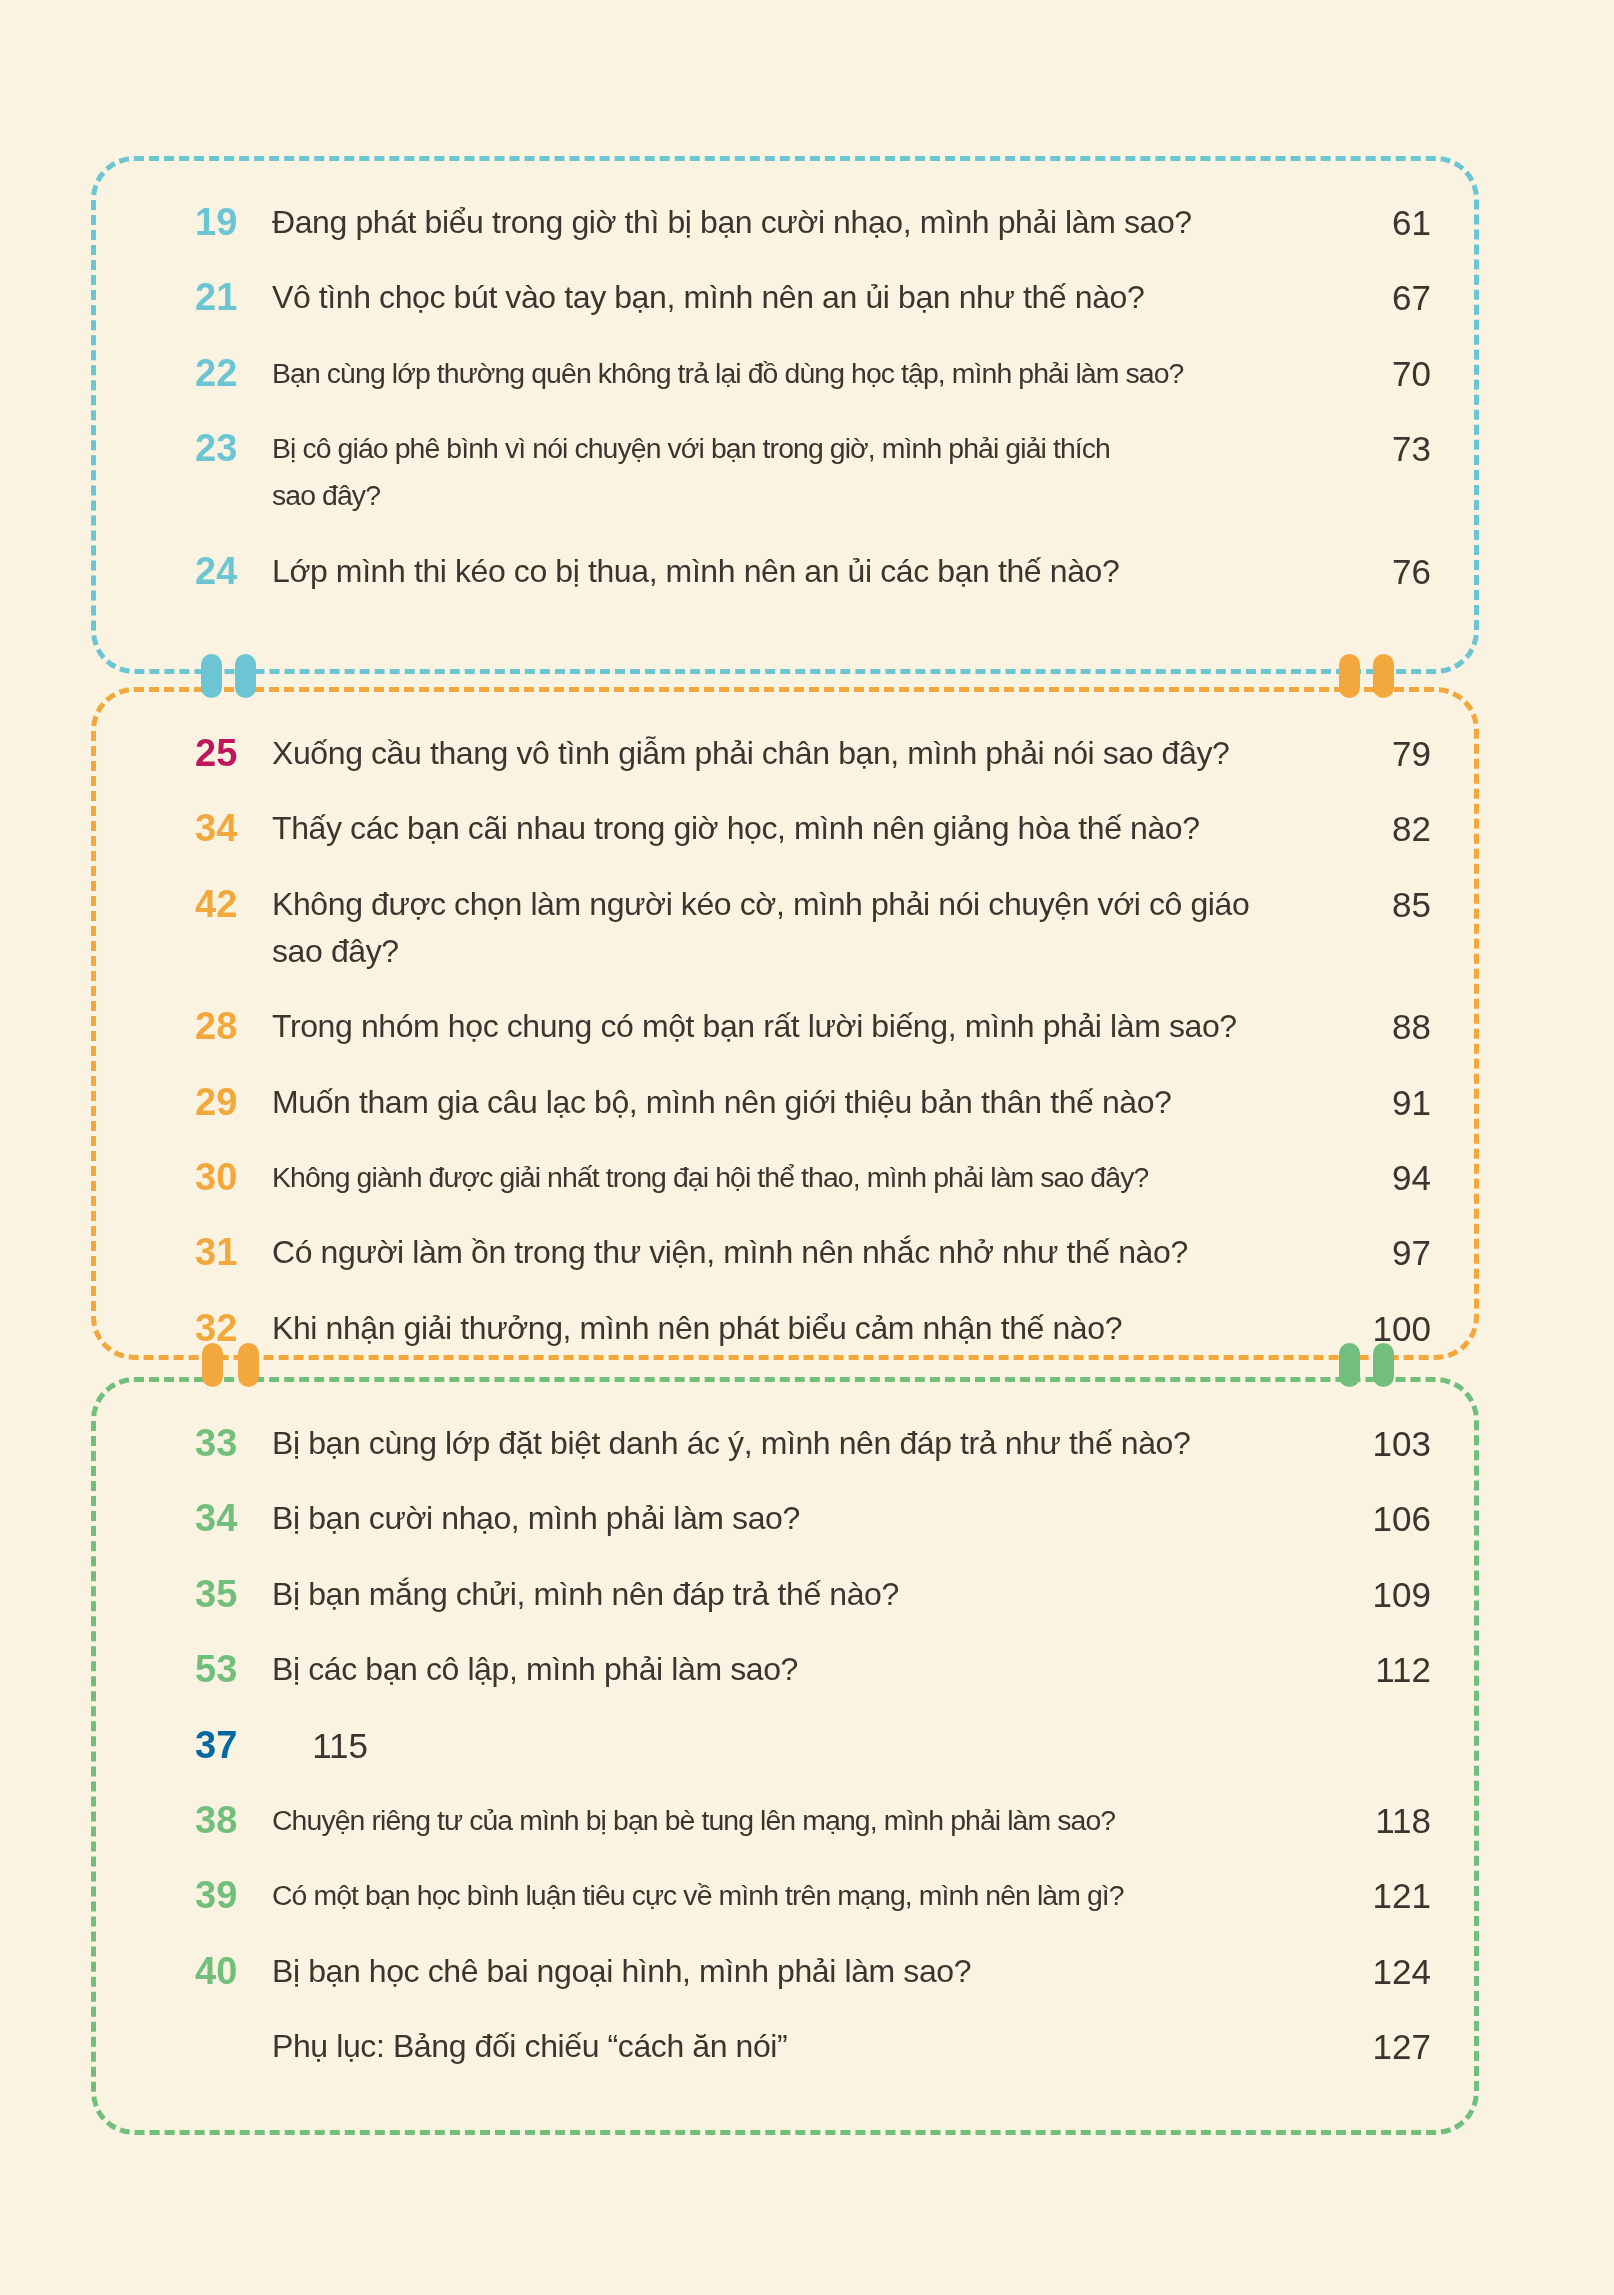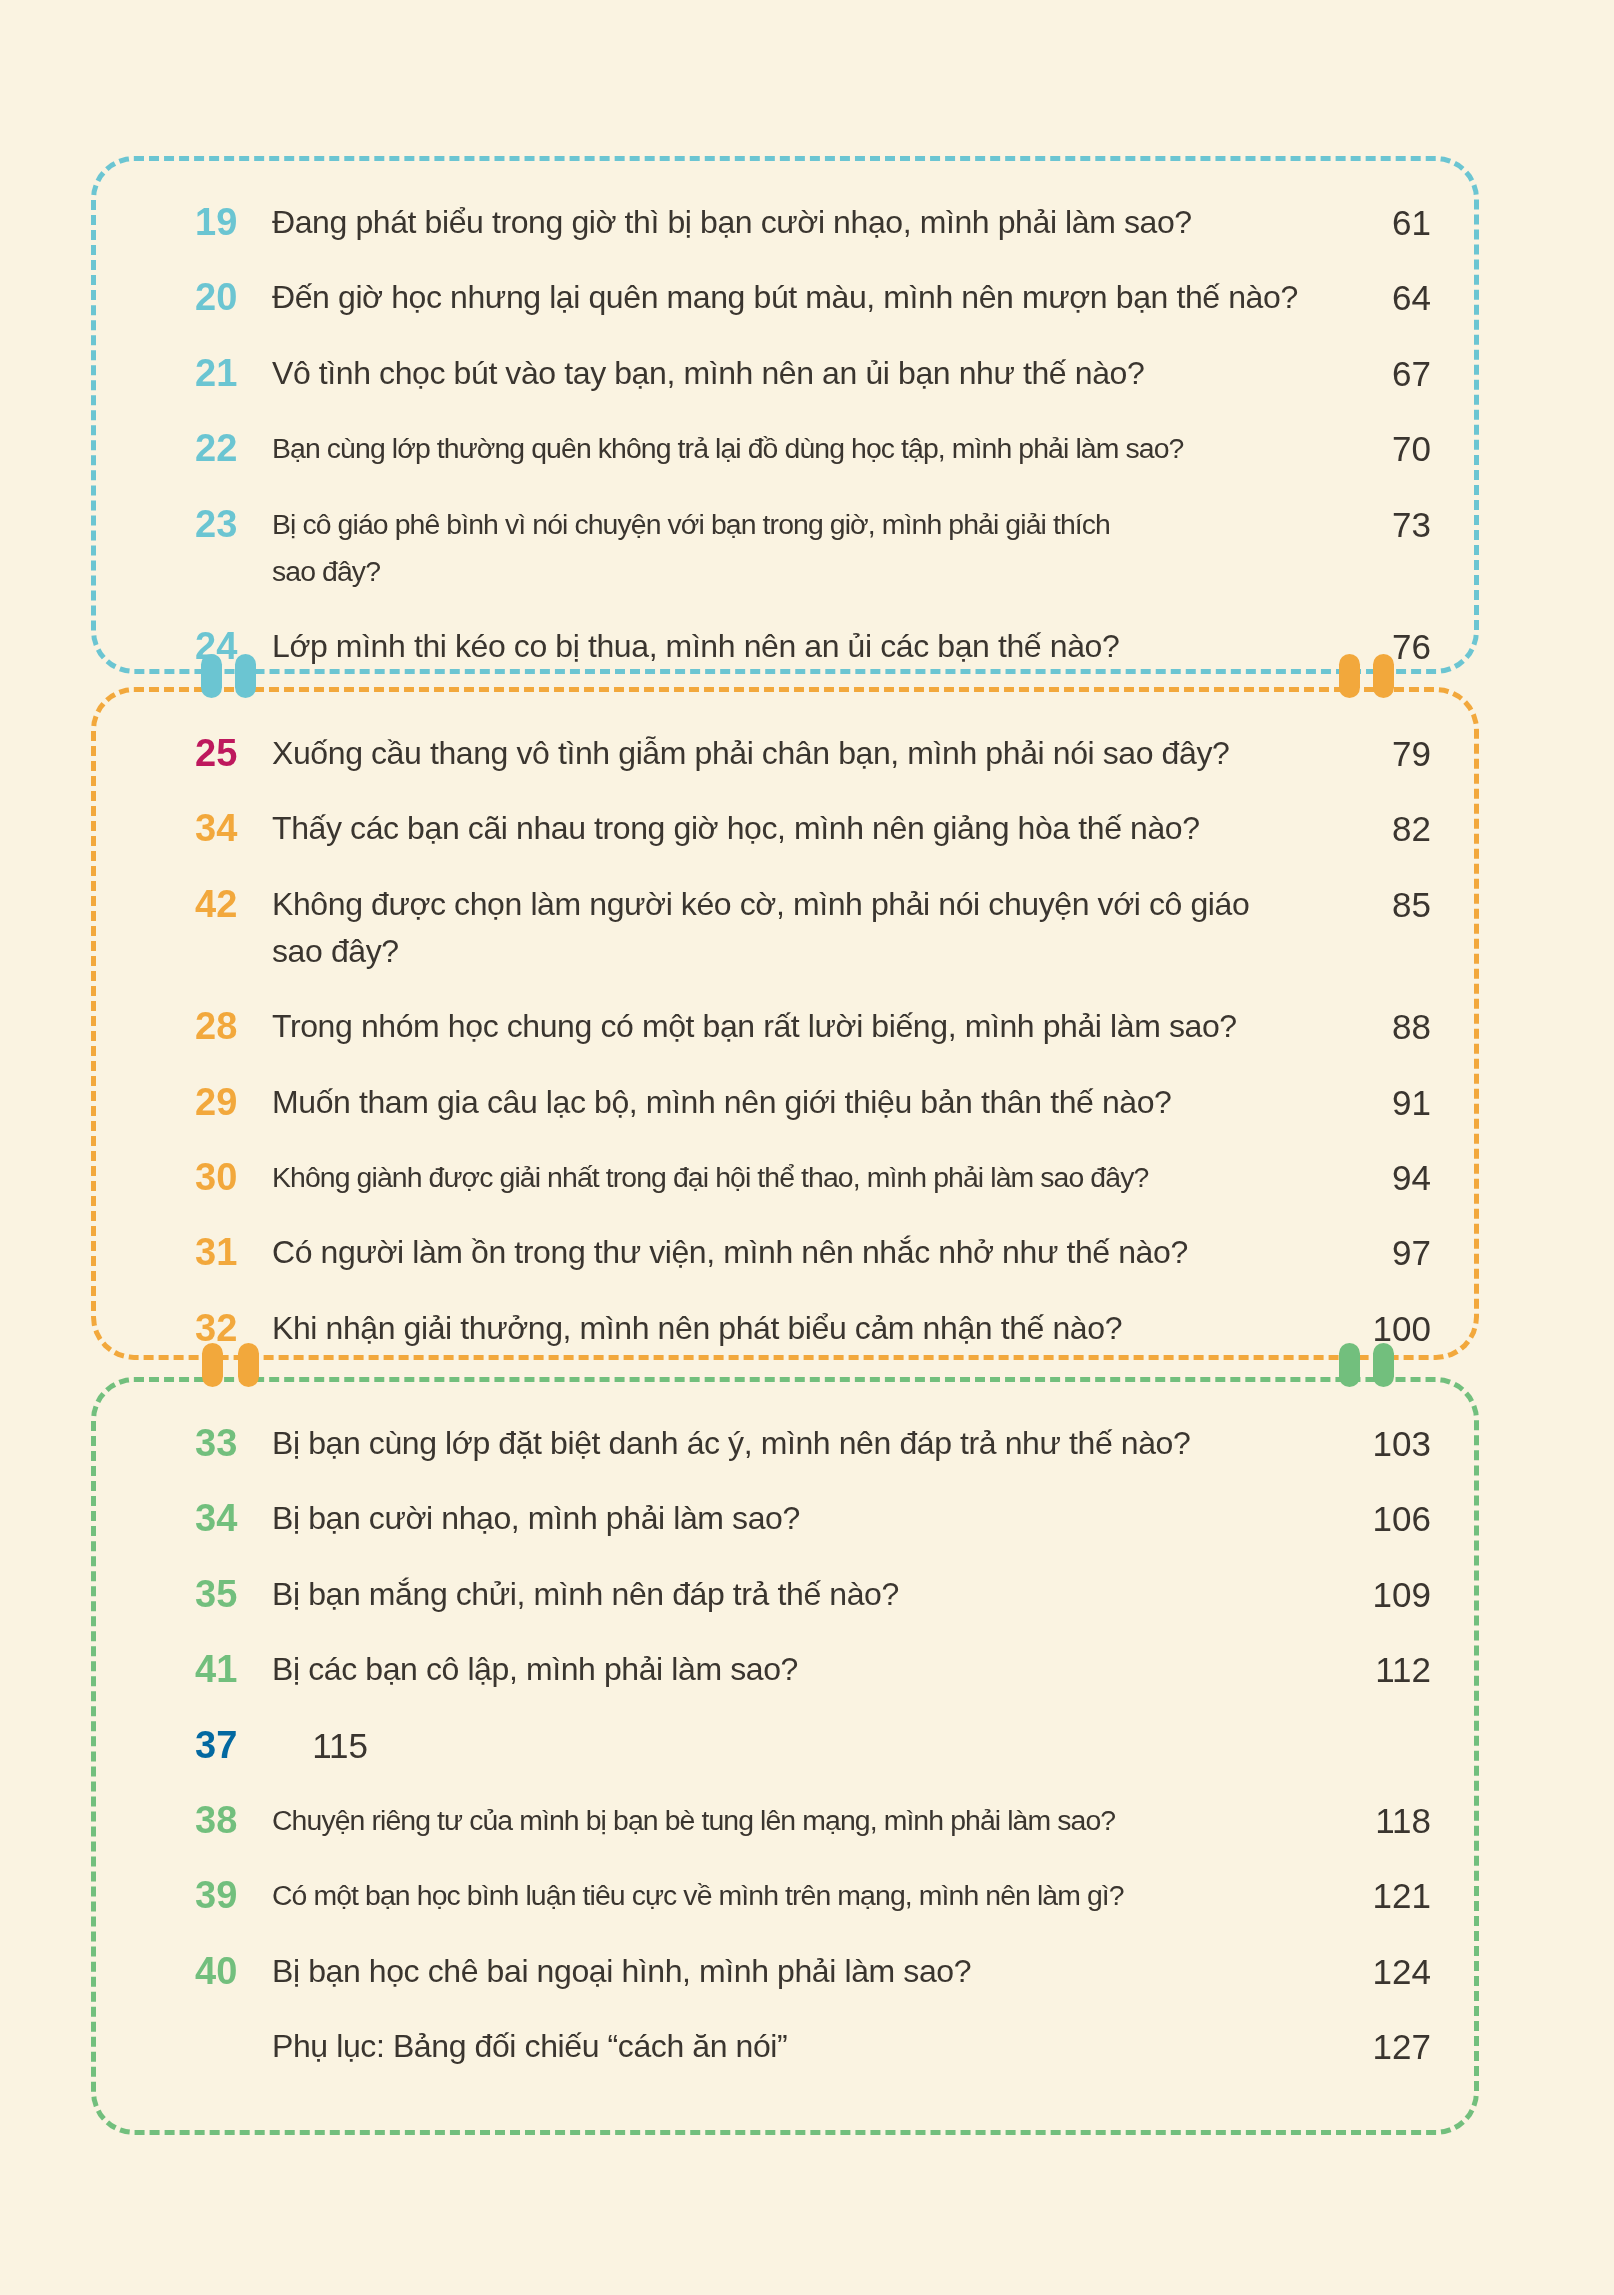--- a/index.html
+++ b/index.html
@@ -39,25 +39,20 @@
 
 <div class="page" style="background: rgb(250, 243, 225); color: rgb(58, 53, 47);">
 
   <section class="toc-box" id="box1" style="border-color: rgb(107, 197, 210);">
   <div class="row">
     <span class="num" style="color: rgb(107, 197, 210);">19</span>
     <span class="title">Đang phát biểu trong giờ thì bị bạn cười nhạo, mình phải làm sao?</span>
     <span class="pnum">61</span>
   </div>
 
-  <div class="row">
-    <span class="num" style="color: rgb(107, 197, 210);">20</span>
-    <span class="title">Đến giờ học nhưng lại quên mang bút màu, mình nên mượn bạn thế nào?</span>
-    <span class="pnum">64</span>
-  </div>
 
   <div class="row">
     <span class="num" style="color: rgb(107, 197, 210);">21</span>
     <span class="title">Vô tình chọc bút vào tay bạn, mình nên an ủi bạn như thế nào?</span>
     <span class="pnum">67</span>
   </div>
 
   <div class="row">
     <span class="num" style="color: rgb(107, 197, 210);">22</span>
     <span class="title tight">Bạn cùng lớp thường quên không trả lại đồ dùng học tập, mình phải làm sao?</span>
@@ -140,21 +135,21 @@
     <span class="pnum">106</span>
   </div>
 
   <div class="row">
     <span class="num" style="color: rgb(114, 191, 125);">35</span>
     <span class="title">Bị bạn mắng chửi, mình nên đáp trả thế nào?</span>
     <span class="pnum">109</span>
   </div>
 
   <div class="row">
-    <span class="num" style="color: rgb(114, 191, 125);">41</span>
+    <span class="num" style="color: rgb(114, 191, 125);">53</span>
     <span class="title">Bị các bạn cô lập, mình phải làm sao?</span>
     <span class="pnum">112</span>
   </div>
 
   <div class="row">
     <span class="num" style="color: #0369a1;">37</span>
     <span class="pnum">115</span>
   </div>
 
   <div class="row">

